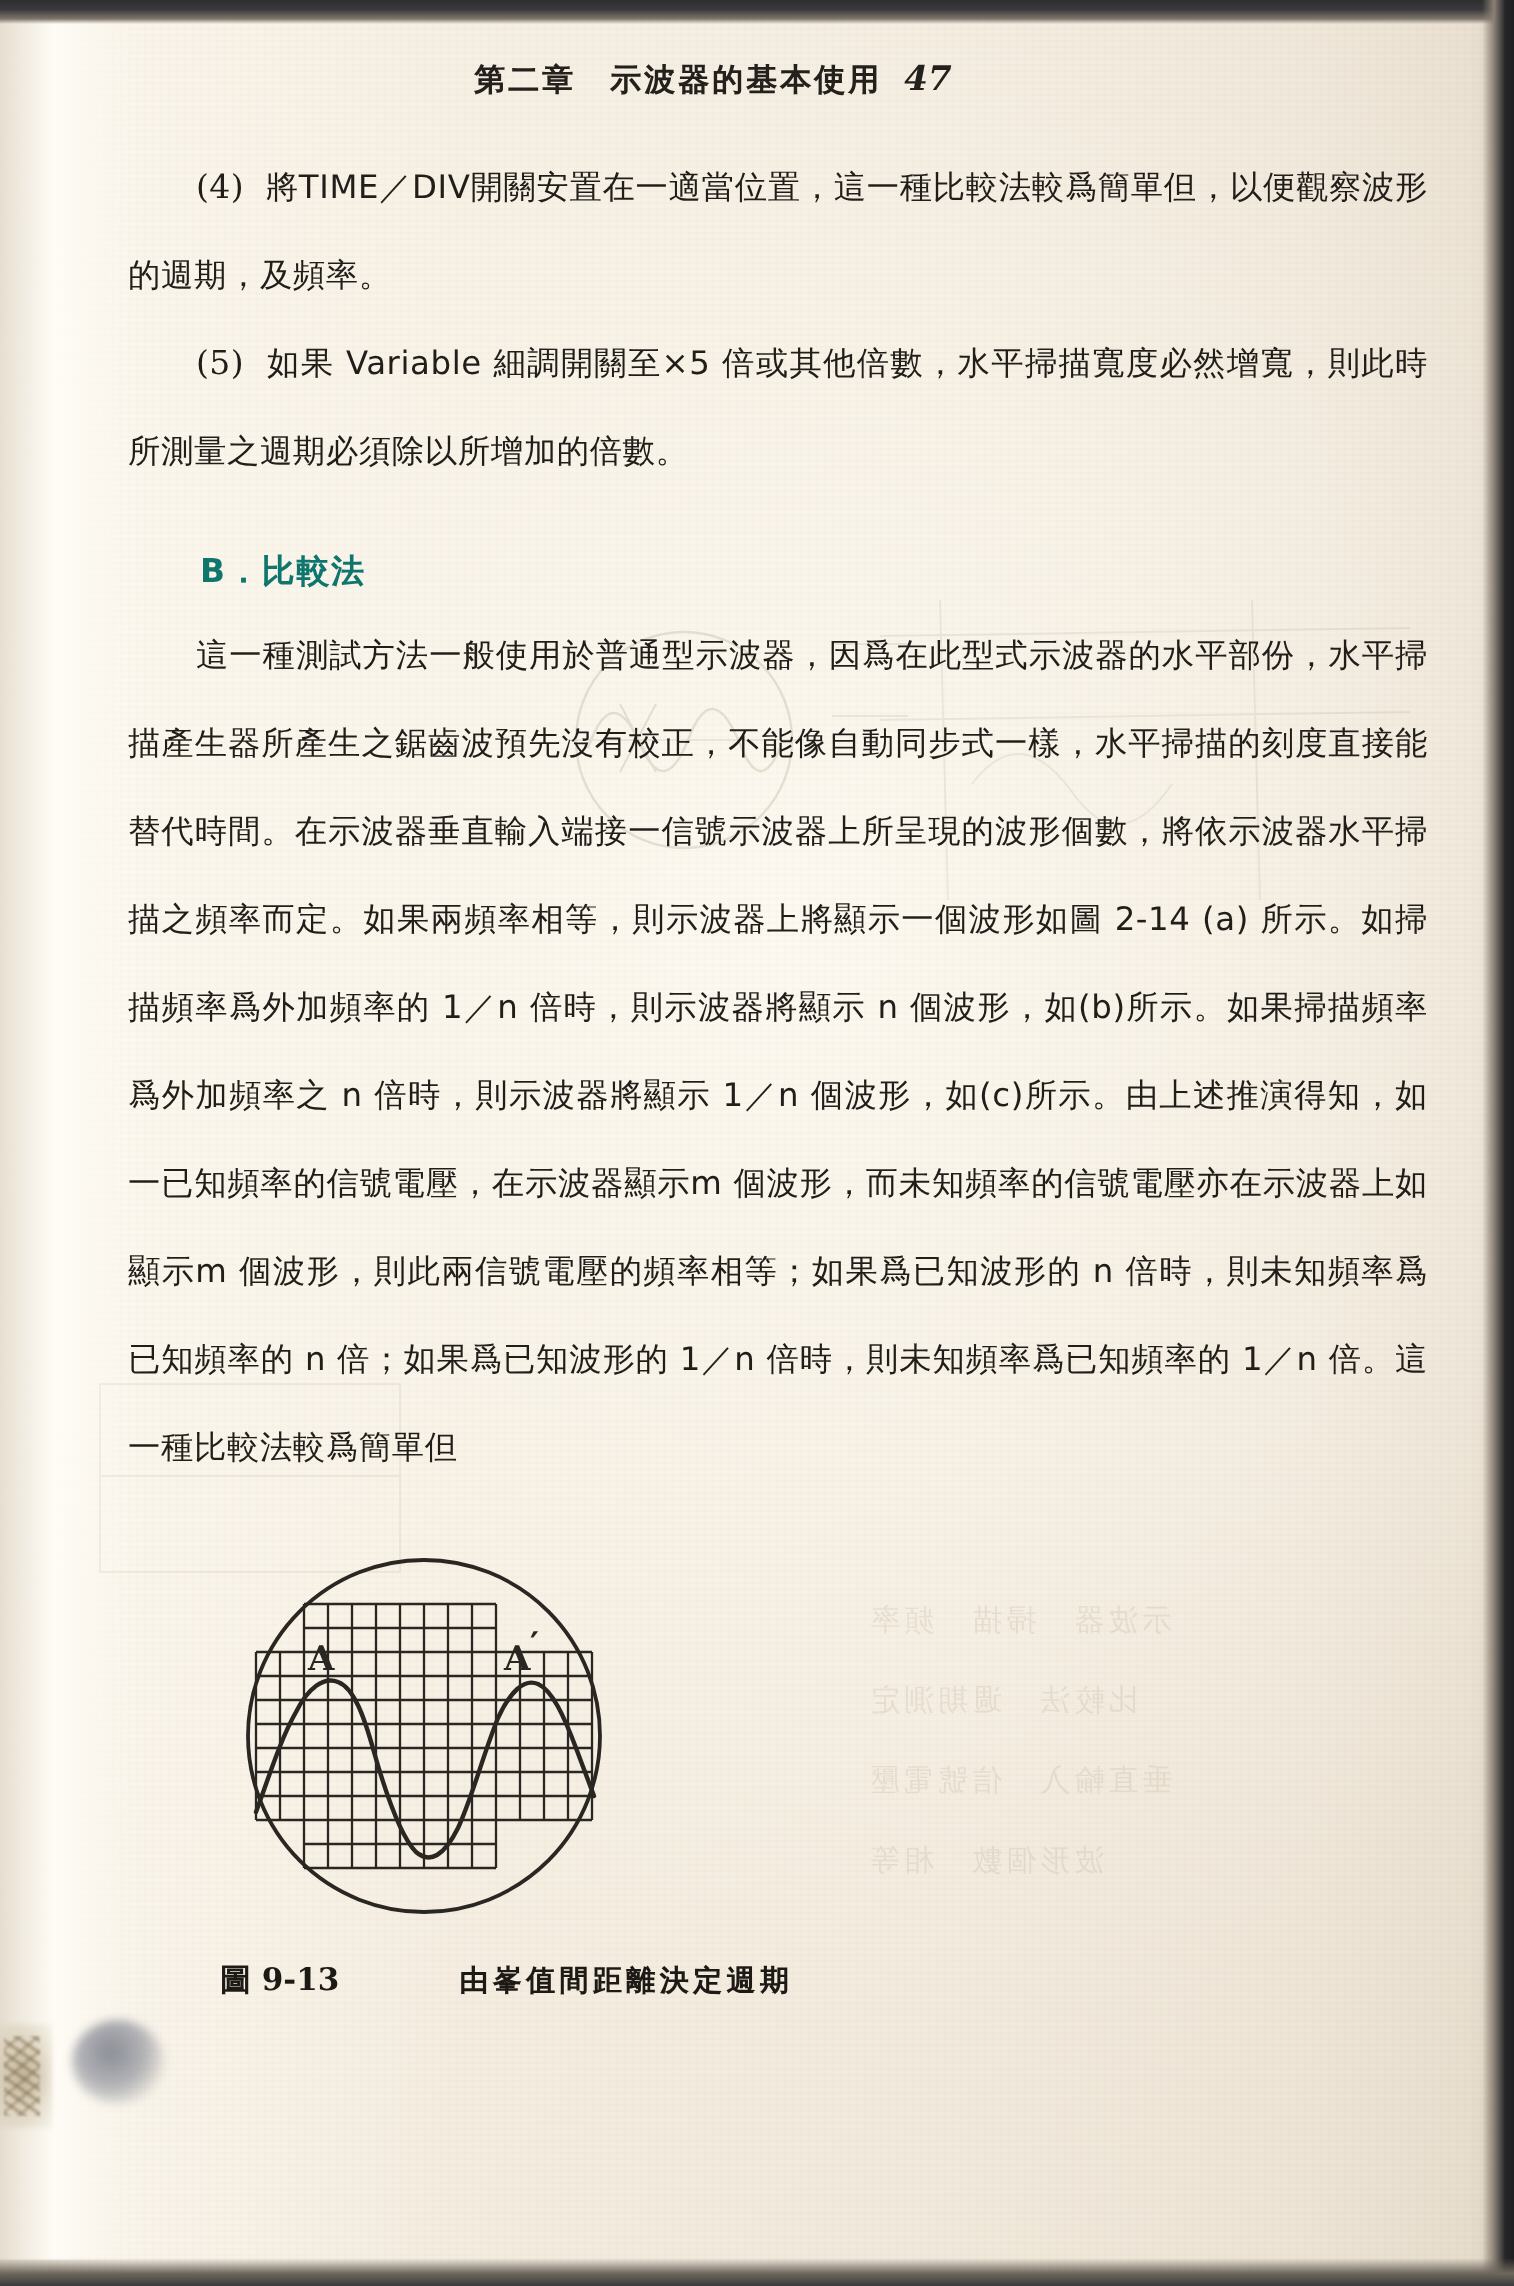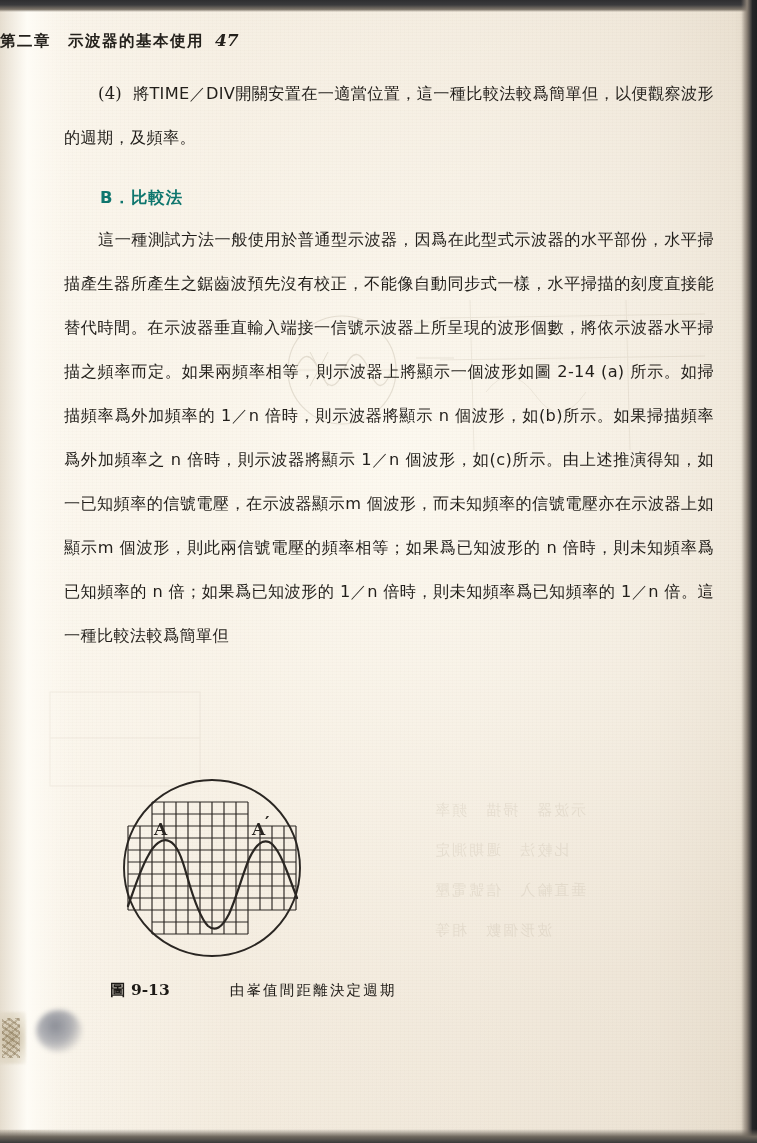--- a/index.html
+++ b/index.html
@@ -69,21 +69,21 @@
       repeating-linear-gradient(-40deg, rgba(110,90,55,.30) 0 2px, rgba(255,255,255,0) 2px 6px);
     filter: blur(.6px);
     opacity: .85;
   }
 
   
   .content { position: absolute; inset: 0; }
 
   .hdr {
     position: absolute; left: 0; top: 30px; width: 713px;
-    text-align: left;
+    text-align: center;
     font-family: "DejaVu Sans", "Liberation Sans", sans-serif;
     font-size: 15.5px;
     color: #24211c;
     letter-spacing: 1.5px;
     font-weight: 600;
   }
   .hdr .pgno {
     display: inline-block;
     margin-left: 11px;
     font-family: "DejaVu Serif", "Liberation Serif", serif;
@@ -184,21 +184,21 @@
     letter-spacing: 1.6px;
     white-space: nowrap;
   }
   .fig-caption .cap-num {
     font-family: "DejaVu Serif", "Liberation Serif", serif;
     font-weight: 700;
     letter-spacing: 0;
     font-size: 15.5px;
   }
   .fig-caption .cap-txt {
-    font-weight: 400;
+    font-weight: 700;
     letter-spacing: 2.2px;
     margin-left: 12px;
     font-size: 14.5px;
     padding-left: 48px;
   }
   svg { display: block; }
 </style>
 </head>
 <body>
 
@@ -241,20 +241,21 @@
 
     <div class="hdr">
       <span>第二章　示波器的基本使用</span><span class="pgno">47</span>
     </div>
 
     <div class="body-col">
 
 
       <p class="para indent"><span class="lbl lat">(4)</span>&nbsp;&nbsp;<span>將TIME／DIV開關安置在一適當位置，這一種比較法較爲簡單但，以便觀察波形的週期，及頻率。</span></p>
 
+      <p class="para indent"><span class="lbl lat">(5)</span>&nbsp;&nbsp;<span>如果 Variable 細調開關至×5 倍或其他倍數，水平掃描寬度必然增寬，則此時所測量之週期必須除以所增加的倍數。</span></p>
 
 
       <div class="sec-head">B．比較法</div>
 
       <p class="para indent gap-before">這一種測試方法一般使用於普通型示波器，因爲在此型式示波器的水平部份，水平掃描產生器所產生之鋸齒波預先沒有校正，不能像自動同步式一樣，水平掃描的刻度直接能替代時間。在示波器垂直輸入端接一信號示波器上所呈現的波形個數，將依示波器水平掃描之頻率而定。如果兩頻率相等，則示波器上將顯示一個波形如圖 2-14 (a) 所示。如掃描頻率爲外加頻率的 1／n 倍時，則示波器將顯示 n 個波形，如(b)所示。如果掃描頻率爲外加頻率之 n 倍時，則示波器將顯示 1／n 個波形，如(c)所示。由上述推演得知，如一已知頻率的信號電壓，在示波器顯示m 個波形，而未知頻率的信號電壓亦在示波器上如顯示m 個波形，則此兩信號電壓的頻率相等；如果爲已知波形的 n 倍時，則未知頻率爲已知頻率的 n 倍；如果爲已知波形的 1／n 倍時，則未知頻率爲已知頻率的 1／n 倍。這一種比較法較爲簡單但</p>
 
     </div>
 
     <div class="figure-wrap">
       <svg width="300" height="192" viewBox="0 0 300 192">

